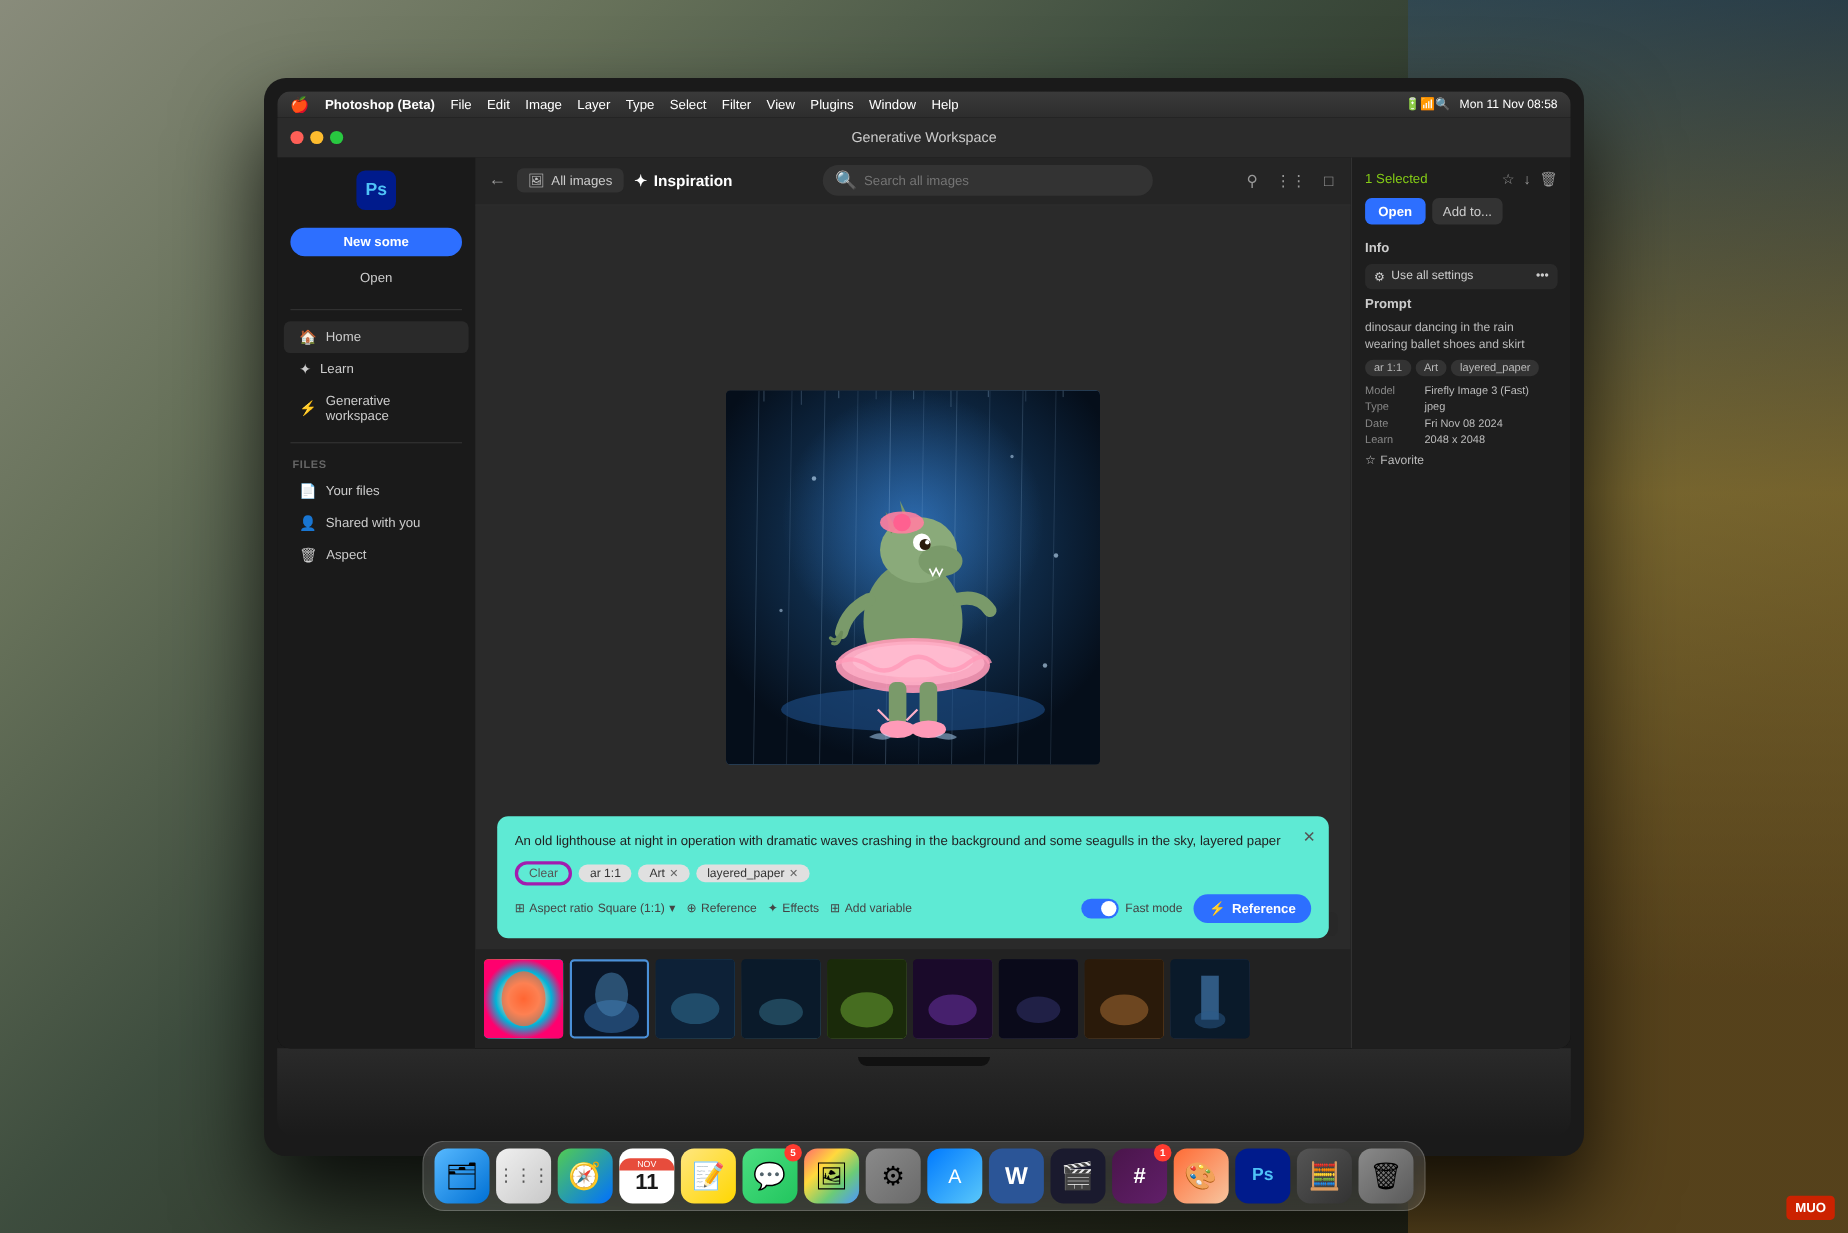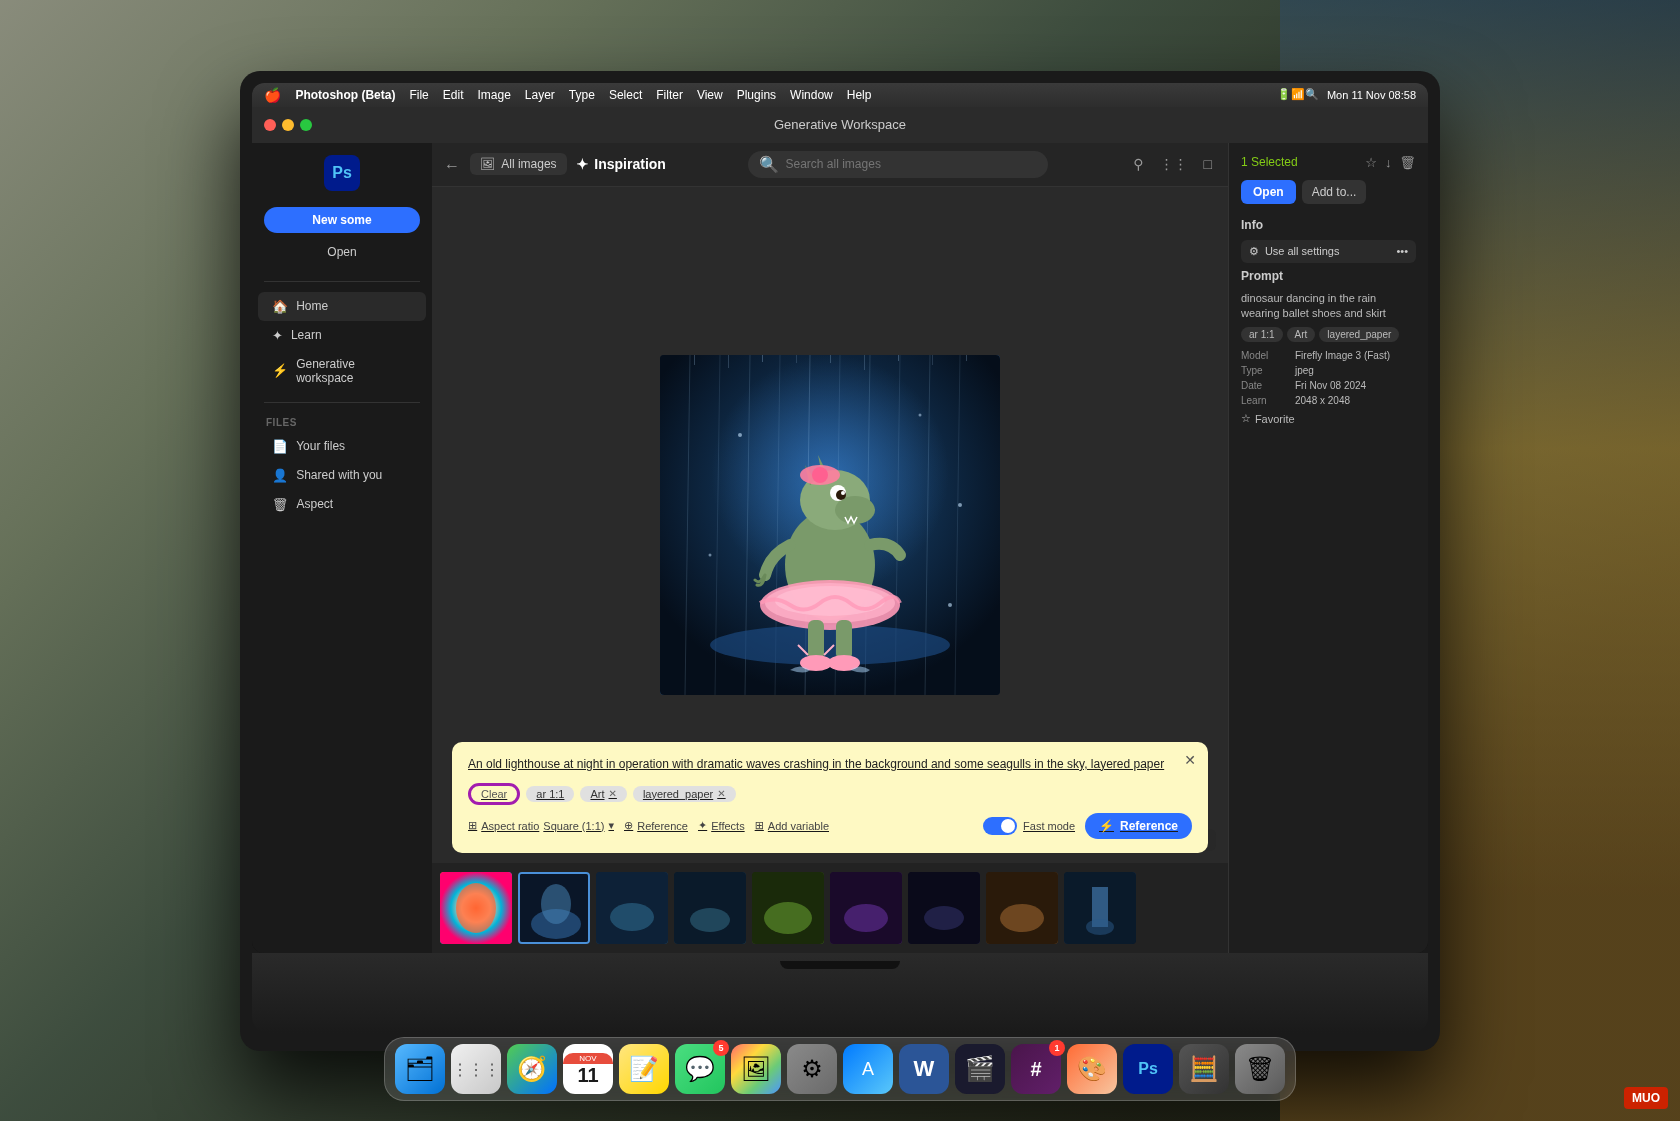--- a/index.html
+++ b/index.html
@@ -350,25 +350,24 @@
       color: #ccc;
       font-size: 12px;
     }
 
     
     .prompt-overlay {
       position: absolute;
       bottom: 100px;
       left: 20px;
       right: 20px;
-      background: #fef9c3;
+      background: #5eead4;
       border-radius: 10px;
       padding: 14px 16px;
       color: #1a1a1a;
-      text-decoration: underline;
     }
     .prompt-text {
       font-size: 12px;
       color: #222;
       line-height: 1.4;
       margin-bottom: 10px;
     }
     .prompt-close {
       position: absolute;
       top: 10px;

